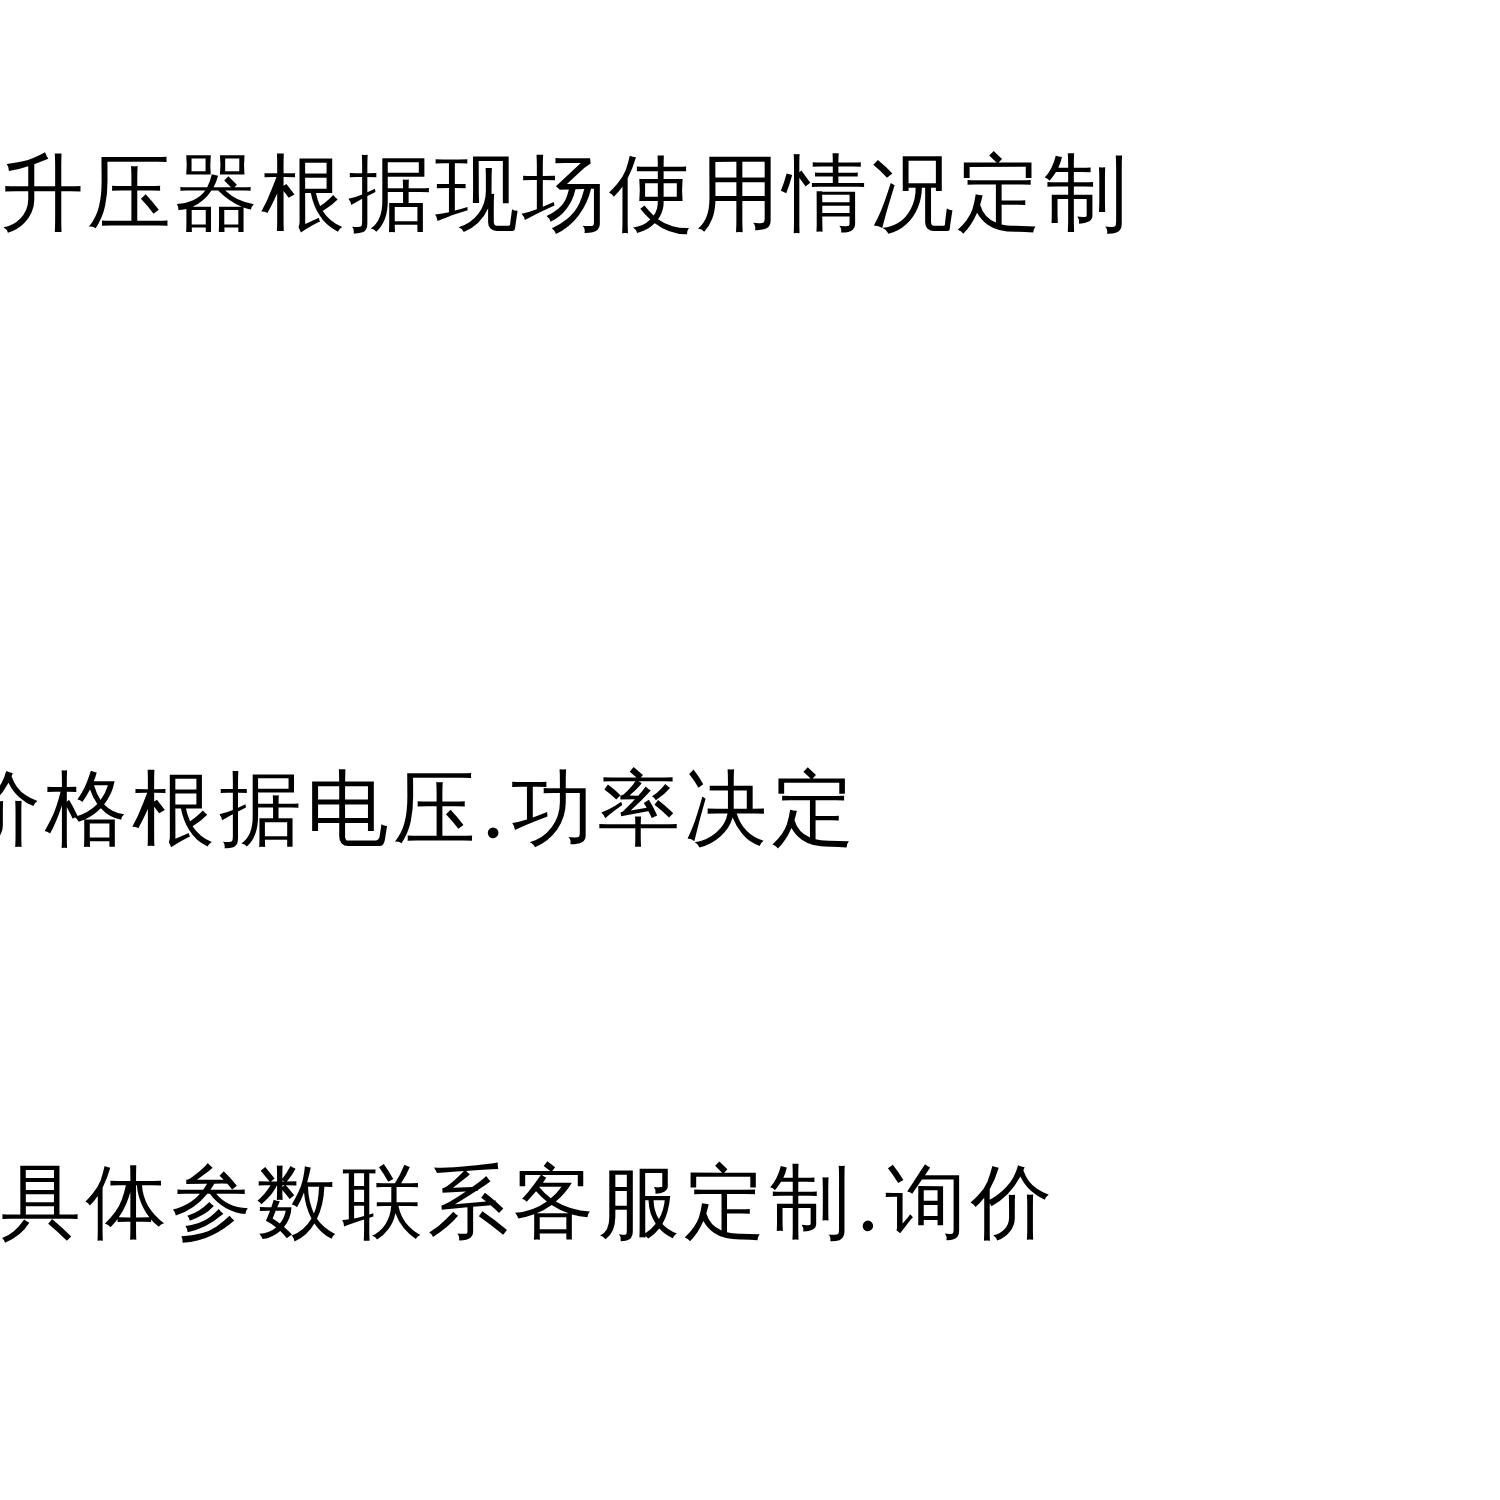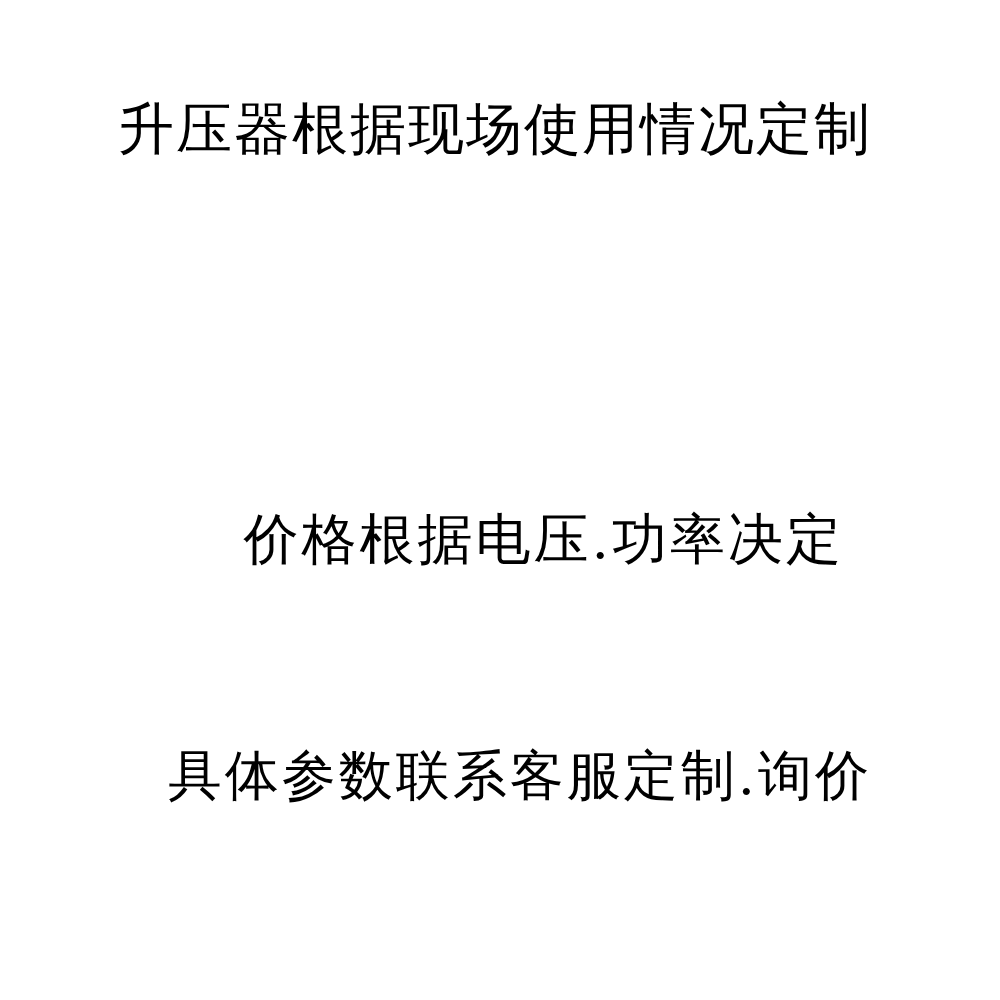--- a/index.html
+++ b/index.html
@@ -17,21 +17,21 @@
   }
   .page {
     position: absolute;
     inset: 0;
     background: #ffffff;
   }
   .text-line {
     position: absolute;
     left: 0;
     width: 872px;
-    text-align: right;
+    text-align: left;
     white-space: nowrap;
     color: #000000;
     font-weight: 400;
   }
   .line-1 {
     top: 92px;
     font-size: 56px;
     letter-spacing: 2px;
   }
   .line-2 {
@@ -39,21 +39,21 @@
     font-size: 44px;
     letter-spacing: 1px;
   }
   .line-3 {
     top: 503px;
     font-size: 55px;
     letter-spacing: 3px;
     transform: translateX(-28px);
   }
   .line-4 {
-    top: 740px;
+    top: 766px;
     font-size: 54px;
     letter-spacing: 3px;
   }
 </style>
 </head>
 <body>
 
 <div class="page">
   <div class="text-line line-1">升压器根据现场使用情况定制</div>
 

